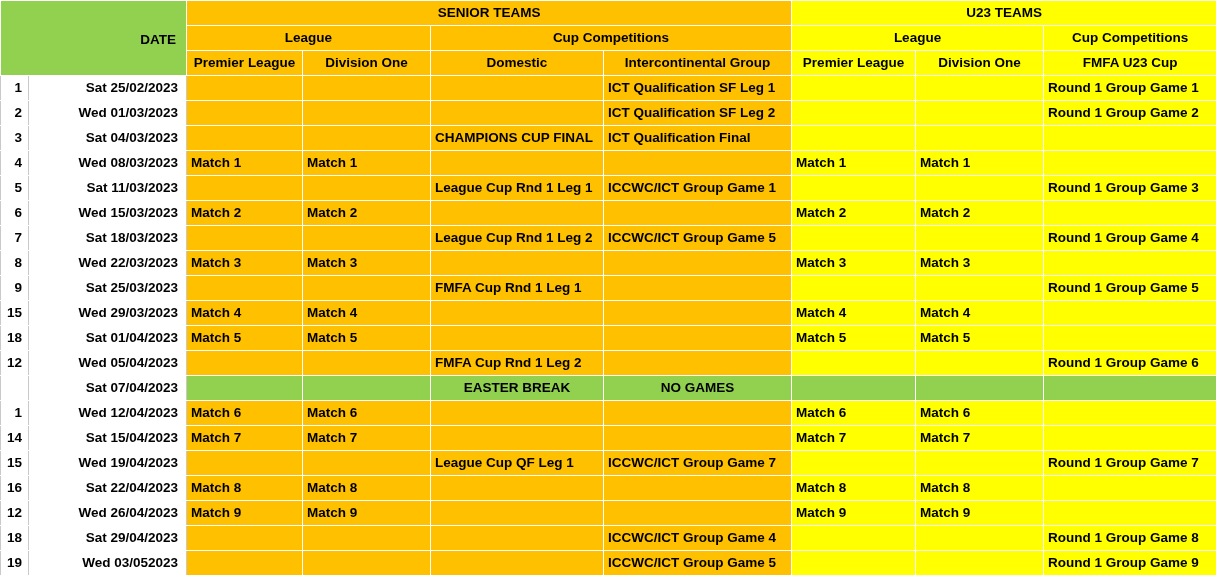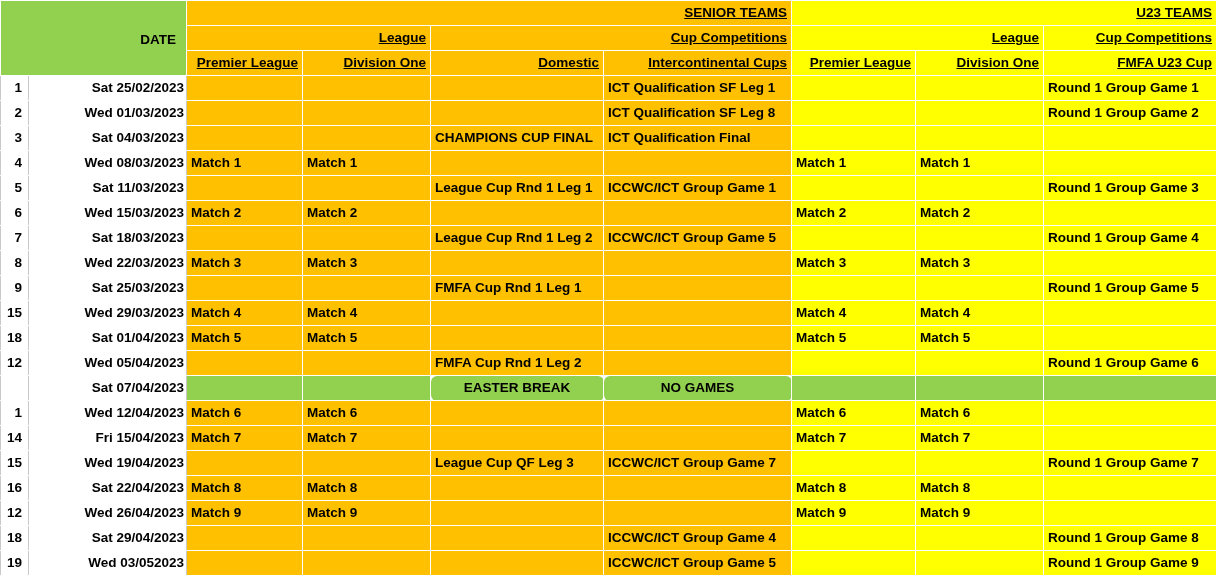--- a/index.html
+++ b/index.html
@@ -26,23 +26,23 @@
   col.c-dom{width:173px;}
   col.c-ic{width:188px;}
   col.c-upl{width:124px;}
   col.c-ud1{width:128px;}
   col.c-ucup{width:173px;}
 
   .green{background:#92d050;}
   .orange{background:#ffc000;}
   .yellow{background:#ffff00;}
   .num{background:#ffffff;text-align:right;padding-right:6px;}
-  .datecell{background:#ffffff;text-align:right;padding-right:2px;}
-  .hdr-left{text-align:right;text-decoration:underline;}
-  .center{text-align:center;border-radius:6px;}
+  .datecell{background:#ffffff;text-align:right;padding-right:8px;}
+  .hdr-left{text-align:center;}
+  .center{text-align:center;}
   tr.row td{border-top:1px solid #ffffff;border-bottom:1px solid #ffffff;}
   
   td.num, td.datecell{border-left:1px solid #c9c9c9;border-right:1px solid #c9c9c9;border-top:1px solid #c9c9c9;border-bottom:1px solid #c9c9c9;}
 </style>
 </head>
 <body>
 
 <div class="sheet">
 <table>
   <colgroup>
@@ -67,21 +67,21 @@
     <tr>
       <td class="orange hdr-left" colspan="2">League</td>
       <td class="orange hdr-left" colspan="2">Cup Competitions</td>
       <td class="yellow hdr-left" colspan="2">League</td>
       <td class="yellow hdr-left">Cup Competitions</td>
     </tr>
     <tr>
       <td class="orange hdr-left">Premier League</td>
       <td class="orange hdr-left">Division One</td>
       <td class="orange hdr-left">Domestic</td>
-      <td class="orange hdr-left">Intercontinental Cups</td>
+      <td class="orange hdr-left">Intercontinental Group</td>
       <td class="yellow hdr-left">Premier League</td>
       <td class="yellow hdr-left">Division One</td>
       <td class="yellow hdr-left">FMFA U23 Cup</td>
     </tr>
   <tr class="row">
           <td class="num">1</td>
           <td class="datecell">Sat 25/02/2023</td>
           <td class="orange"></td>
           <td class="orange"></td>
           <td class="orange"></td>
@@ -89,21 +89,21 @@
           <td class="yellow"></td>
           <td class="yellow"></td>
           <td class="yellow">Round 1 Group Game 1</td>
         </tr>
         <tr class="row">
           <td class="num">2</td>
           <td class="datecell">Wed 01/03/2023</td>
           <td class="orange"></td>
           <td class="orange"></td>
           <td class="orange"></td>
-          <td class="orange">ICT Qualification SF Leg 8</td>
+          <td class="orange">ICT Qualification SF Leg 2</td>
           <td class="yellow"></td>
           <td class="yellow"></td>
           <td class="yellow">Round 1 Group Game 2</td>
         </tr>
         <tr class="row">
           <td class="num">3</td>
           <td class="datecell">Sat 04/03/2023</td>
           <td class="orange"></td>
           <td class="orange"></td>
           <td class="orange">CHAMPIONS CUP FINAL</td>
@@ -228,35 +228,35 @@
           <td class="orange">Match 6</td>
           <td class="orange">Match 6</td>
           <td class="orange"></td>
           <td class="orange"></td>
           <td class="yellow">Match 6</td>
           <td class="yellow">Match 6</td>
           <td class="yellow"></td>
         </tr>
         <tr class="row">
           <td class="num">14</td>
-          <td class="datecell">Fri 15/04/2023</td>
+          <td class="datecell">Sat 15/04/2023</td>
           <td class="orange">Match 7</td>
           <td class="orange">Match 7</td>
           <td class="orange"></td>
           <td class="orange"></td>
           <td class="yellow">Match 7</td>
           <td class="yellow">Match 7</td>
           <td class="yellow"></td>
         </tr>
         <tr class="row">
           <td class="num">15</td>
           <td class="datecell">Wed 19/04/2023</td>
           <td class="orange"></td>
           <td class="orange"></td>
-          <td class="orange">League Cup QF Leg 3</td>
+          <td class="orange">League Cup QF Leg 1</td>
           <td class="orange">ICCWC/ICT Group Game 7</td>
           <td class="yellow"></td>
           <td class="yellow"></td>
           <td class="yellow">Round 1 Group Game 7</td>
         </tr>
         <tr class="row">
           <td class="num">16</td>
           <td class="datecell">Sat 22/04/2023</td>
           <td class="orange">Match 8</td>
           <td class="orange">Match 8</td>

